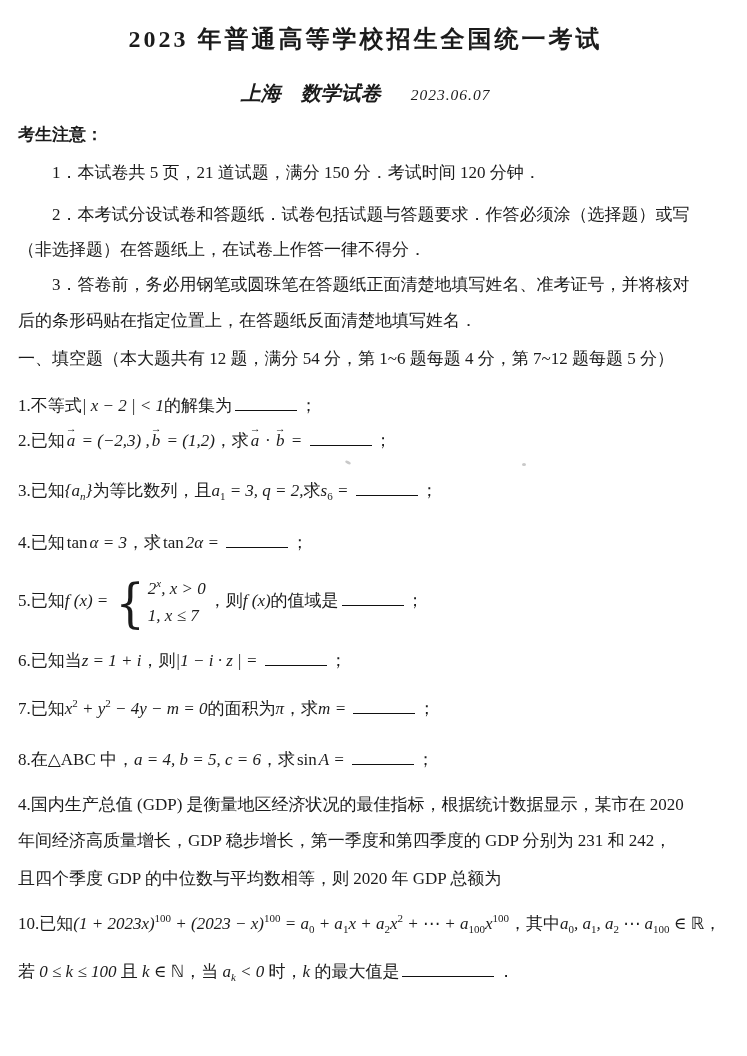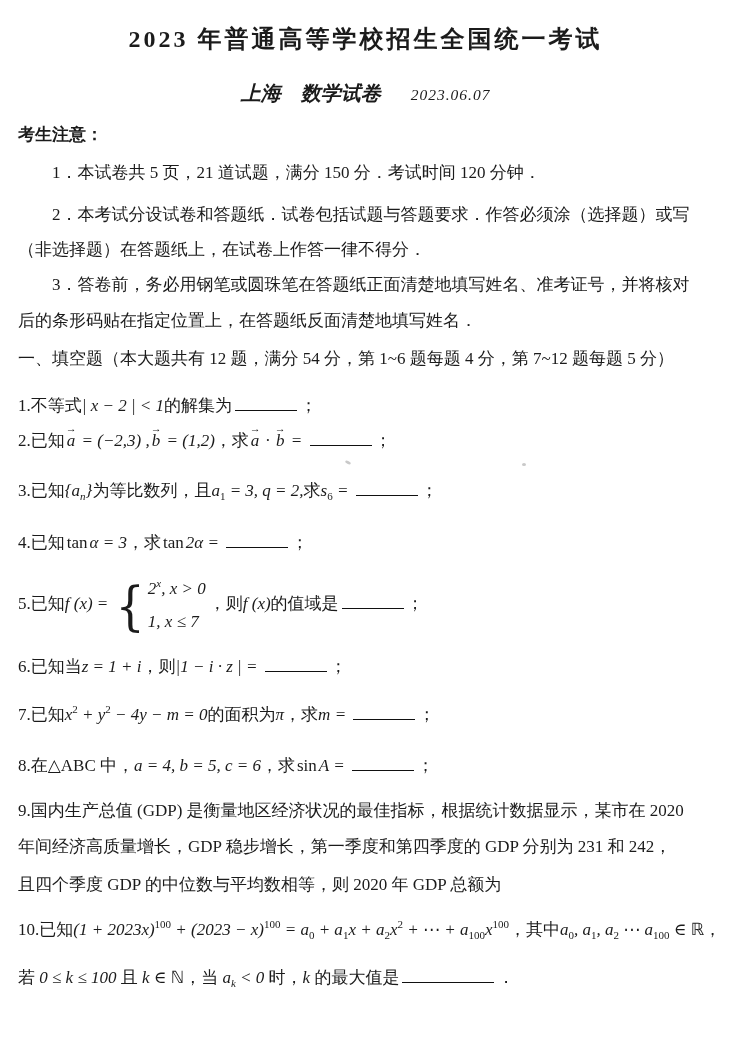--- a/index.html
+++ b/index.html
@@ -108,21 +108,21 @@
 
   .cases { display: inline-flex; align-items: center; vertical-align: middle; margin: 0 3px; }
   .brace {
     font-size: 46px;
     font-weight: 400;
     transform: scaleY(1.15);
     margin-right: 3px;
     line-height: 1;
     font-family: "DejaVu Serif", "Liberation Serif", serif;
   }
-  .rows { display: inline-flex; flex-direction: column; gap: 9px; text-align: left; }
+  .rows { display: inline-flex; flex-direction: column; gap: 3px; text-align: left; }
   .row { line-height: 24px; }
 
   .speck { position: absolute; background: #c9c9c9; border-radius: 50%; }
   .speck1 { left: 345px; top: 461px; width: 6px; height: 3px; transform: rotate(25deg); }
   .speck2 { left: 522px; top: 463px; width: 4px; height: 3px; }
 </style>
 </head>
 <body>
 
 <div class="page">
@@ -158,21 +158,21 @@
           <span class="row"><span class="mi">1, x ≤ 7</span></span>
         </span>
       </span><span class="cn">，则</span><span class="mi">f (x)</span><span class="cn">的值域是</span><span class="blank"></span><span class="cn">；</span></p>
 
   <p class="line q6"><span class="cn">6.已知当</span><span class="mi">z = 1 + i</span><span class="cn">，则</span><span class="mi">|1 − i · z | = </span><span class="blank"></span><span class="cn">；</span></p>
 
   <p class="line q7"><span class="cn">7.已知</span><span class="mi">x</span><span class="sup">2</span><span class="mi"> + y</span><span class="sup">2</span><span class="mi"> − 4y − m = 0</span><span class="cn">的面积为</span><span class="mi">π</span><span class="cn">，求</span><span class="mi">m = </span><span class="blank"></span><span class="cn">；</span></p>
 
   <p class="line q8"><span class="cn">8.在△ABC 中，</span><span class="mi">a = 4, b = 5, c = 6</span><span class="cn">，求</span><span class="mr">sin</span><span class="mi">A = </span><span class="blank"></span><span class="cn">；</span></p>
 
-  <p class="line q9a">9.国内生产总值 (GDP) 是衡量地区经济状况的最佳指标，根据统计数据显示，某市在 2020</p>
+  <p class="line q9a">4.国内生产总值 (GDP) 是衡量地区经济状况的最佳指标，根据统计数据显示，某市在 2020</p>
   <p class="line q9b">年间经济高质量增长，GDP 稳步增长，第一季度和第四季度的 GDP 分别为 231 和 242，</p>
   <p class="line q9c">且四个季度 GDP 的中位数与平均数相等，则 2020 年 GDP 总额为</p>
 
   <p class="line q10a"><span class="cn">10.已知</span><span class="mi">(1 + 2023x)</span><span class="sup">100</span><span class="mi"> + (2023 − x)</span><span class="sup">100</span><span class="mi"> = a</span><span class="sub">0</span><span class="mi"> + a</span><span class="sub">1</span><span class="mi">x + a</span><span class="sub">2</span><span class="mi">x</span><span class="sup">2</span><span class="mi"> + ⋯ + a</span><span class="sub">100</span><span class="mi">x</span><span class="sup">100</span><span class="cn">，其中</span><span class="mi">a</span><span class="sub">0</span><span class="mi">, a</span><span class="sub">1</span><span class="mi">, a</span><span class="sub">2</span><span class="mi"> ⋯ a</span><span class="sub">100</span><span class="mi"> ∈ ℝ</span><span class="cn">，</span></p>
 
   <p class="line q10b"><span class="cn">若 </span><span class="mi">0 ≤ k ≤ 100</span><span class="cn"> 且 </span><span class="mi">k ∈ ℕ</span><span class="cn">，当 </span><span class="mi">a</span><span class="sub it">k</span><span class="mi"> &lt; 0</span><span class="cn"> 时，</span><span class="mi">k</span><span class="cn"> 的最大值是</span><span class="blank wide"></span><span class="cn">．</span></p>
 
   <div class="speck speck1"></div>
   <div class="speck speck2"></div>
 </div>

